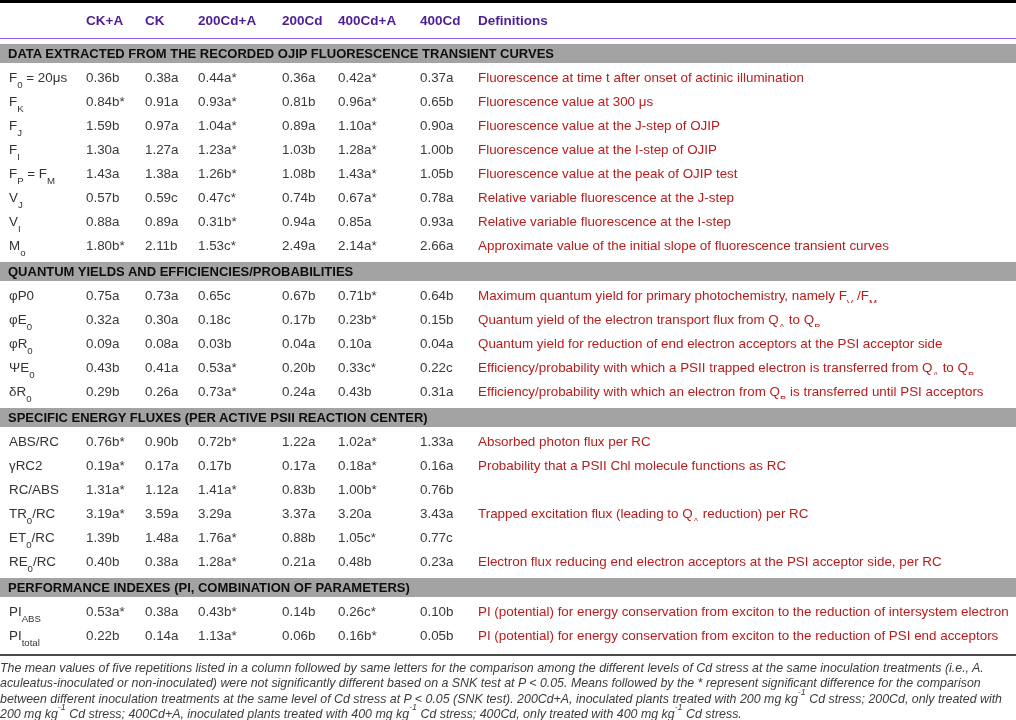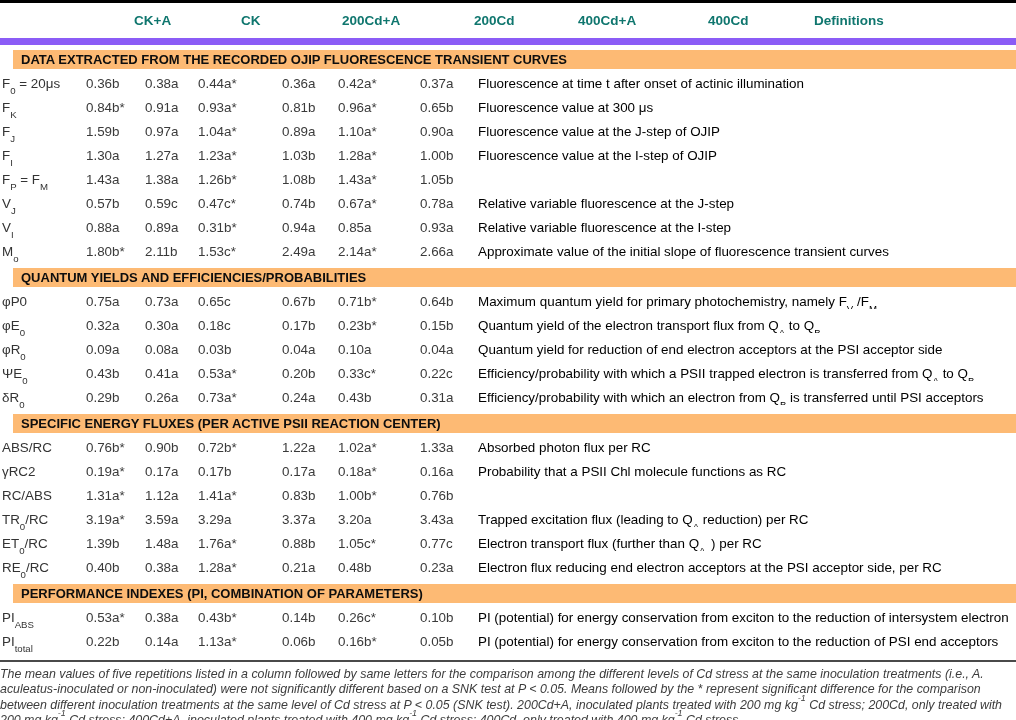--- a/index.html
+++ b/index.html
@@ -1,32 +1,32 @@
 <!DOCTYPE html>
 <html><head>
 <meta charset="utf-8">
 <style>
   html,body { margin:0; padding:0; background:#ffffff; }
   body { width:1016px; height:720px; font-family:"Liberation Sans", sans-serif; color:#2e2e2e; }
   .page { position:relative; width:1016px; height:720px; overflow:hidden; border-top:3px solid #000; box-sizing:border-box; }
 
   .grid { display:grid; grid-template-columns:86px 59px 53px 84px 56px 82px 58px auto; align-items:center; }
 
-  .header-row { height:35px; font-weight:bold; font-size:13.5px; color:#0f766e;
-                border-bottom:7px solid #8b5cf6;gap:48px; }
+  .header-row { height:35px; font-weight:bold; font-size:13.5px; color:#4c1d95;
+                border-bottom:1px solid #8b5cf6; }
   .header-row .hcell { white-space:nowrap; }
   .header-row .hcell.first { padding-left:8px; }
 
-  .section-bar { background:#fdba74; color:#0e0e0e; font-weight:bold; font-size:13px;
-                 padding:2px 0 2px 8px; line-height:15px; margin:5px 0 2px 13px; white-space:nowrap; overflow:hidden; }
+  .section-bar { background:#a3a3a3; color:#0e0e0e; font-weight:bold; font-size:13px;
+                 padding:2px 0 2px 8px; line-height:15px; margin:5px 0 2px 0; white-space:nowrap; overflow:hidden; }
 
   .row { height:24px; font-size:13.4px; color:#3a3a3a; }
-  .row .param { padding-left:2px; white-space:nowrap; color:#333; }
+  .row .param { padding-left:9px; white-space:nowrap; color:#333; }
   .row .val { white-space:nowrap; }
-  .row .def { white-space:nowrap; overflow:hidden; color:#000000; }
+  .row .def { white-space:nowrap; overflow:hidden; color:#b91c1c; }
 
   sub { font-size:72%; position:relative; top:0.28em; line-height:0; }
   sup { font-size:72%; position:relative; top:-0.35em; line-height:0; }
 
   .footnote { margin-top:7px; border-top:2px solid #4a4a4a; padding-top:5px;
               font-style:italic; font-size:12.4px; line-height:15.4px; color:#3c3c3c; }
 </style>
 </head>
 <body>
 
@@ -86,20 +86,21 @@
         <div class="def">Fluorescence value at the I-step of OJIP</div>
       </div>
       <div class="grid row">
         <div class="param">F<sub>P</sub> = F<sub>M</sub></div>
         <div class="val">1.43a</div>
         <div class="val">1.38a</div>
         <div class="val">1.26b*</div>
         <div class="val">1.08b</div>
         <div class="val">1.43a*</div>
         <div class="val">1.05b</div>
+        <div class="def">Fluorescence value at the peak of OJIP test</div>
       </div>
       <div class="grid row">
         <div class="param">V<sub>J</sub></div>
         <div class="val">0.57b</div>
         <div class="val">0.59c</div>
         <div class="val">0.47c*</div>
         <div class="val">0.74b</div>
         <div class="val">0.67a*</div>
         <div class="val">0.78a</div>
         <div class="def">Relative variable fluorescence at the J-step</div>
@@ -216,21 +217,20 @@
         <div class="def">Trapped excitation flux (leading to Q<sub>A</sub> reduction) per RC</div>
       </div>
       <div class="grid row">
         <div class="param">ET<sub>0</sub>/RC</div>
         <div class="val">1.39b</div>
         <div class="val">1.48a</div>
         <div class="val">1.76a*</div>
         <div class="val">0.88b</div>
         <div class="val">1.05c*</div>
         <div class="val">0.77c</div>
-        <div class="def">Electron transport flux (further than Q<sub>A</sub><sup>−</sup>) per RC</div>
       </div>
       <div class="grid row">
         <div class="param">RE<sub>0</sub>/RC</div>
         <div class="val">0.40b</div>
         <div class="val">0.38a</div>
         <div class="val">1.28a*</div>
         <div class="val">0.21a</div>
         <div class="val">0.48b</div>
         <div class="val">0.23a</div>
         <div class="def">Electron flux reducing end electron acceptors at the PSI acceptor side, per RC</div>

